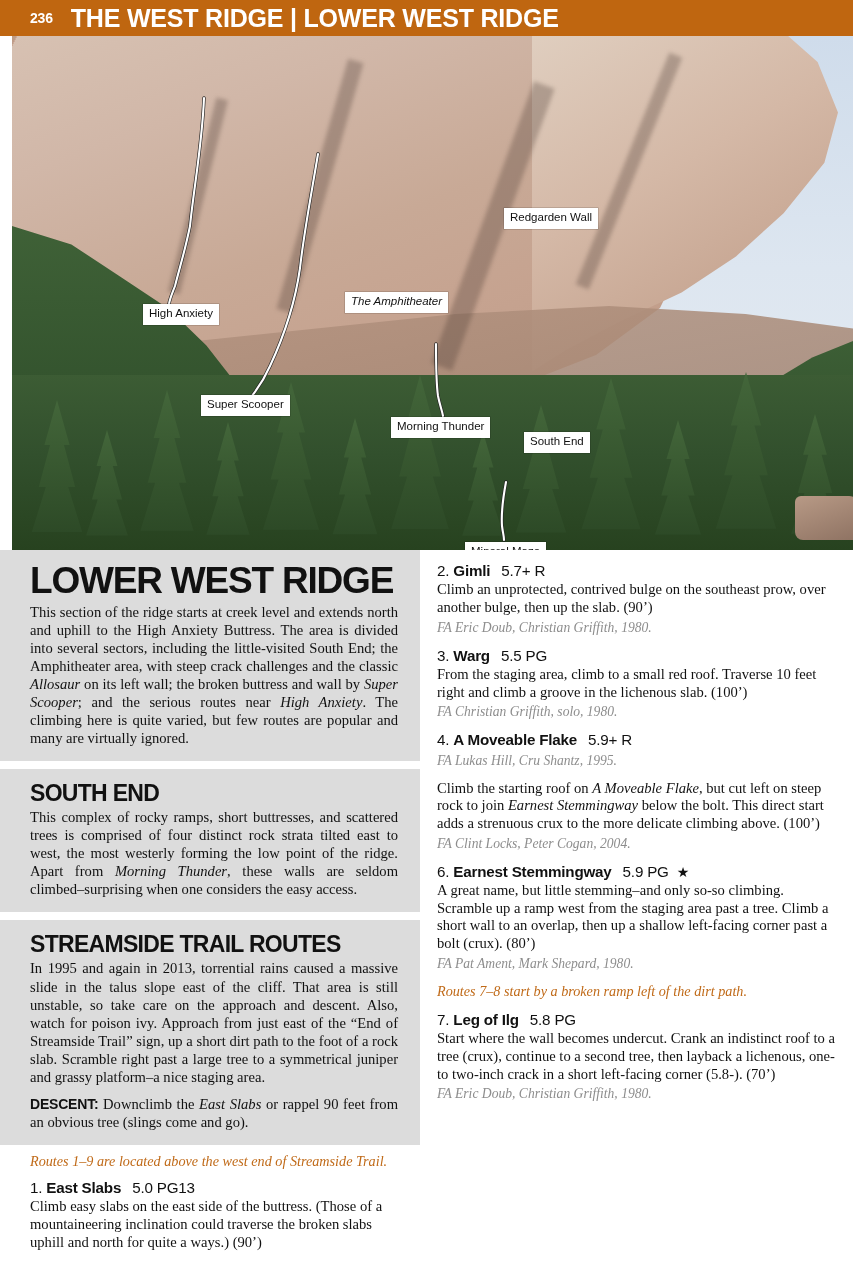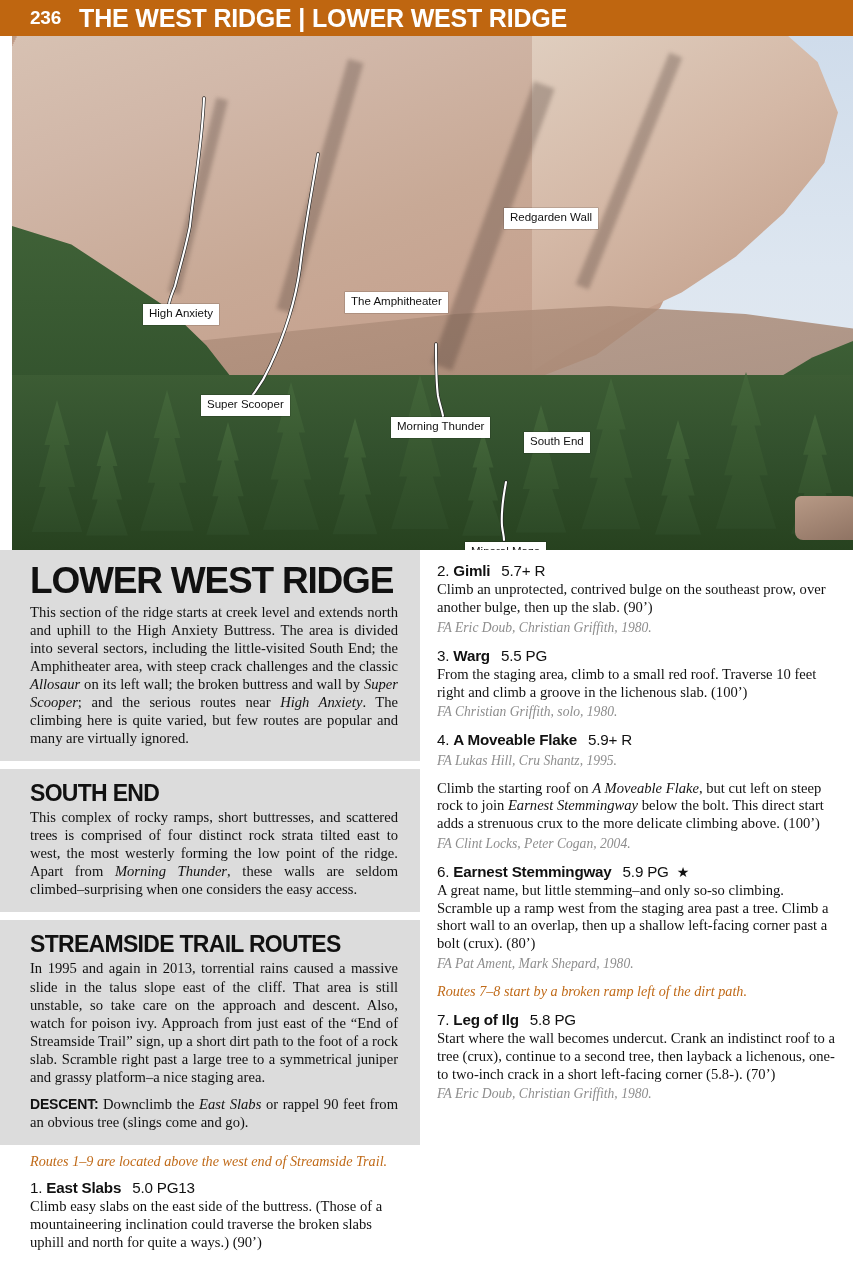--- a/index.html
+++ b/index.html
@@ -13,21 +13,21 @@
 
   
   .header{
     position:absolute; top:0; left:0; width:853px; height:36px;
     background:#bf6610;
     display:flex; align-items:center;
     padding-left:30px;
   }
   .header .pagenum{
     font-family:"Liberation Sans", sans-serif;
-    font-weight:bold; font-size:19px; color:#ffffff;
+    font-weight:bold; font-size:14px; color:#ffffff;
     letter-spacing:-0.2px;
     text-align:right;
   }
   .header .crumb{
     font-family:"Liberation Sans", sans-serif;
     font-weight:bold; font-size:25px; color:#ffffff;
     margin-left:18px; letter-spacing:-0.2px;
   }
 
   
@@ -254,21 +254,21 @@
         <path d="M306,118 C299,160 292,196 288,232 C283,268 272,300 258,330 C250,348 244,354 240,360" stroke="#222" stroke-width="3.4"></path>
         <path d="M306,118 C299,160 292,196 288,232 C283,268 272,300 258,330 C250,348 244,354 240,360"></path>
         <path d="M424,308 C424,330 424,346 426,360 C428,370 430,374 431,380" stroke="#222" stroke-width="3.4"></path>
         <path d="M424,308 C424,330 424,346 426,360 C428,370 430,374 431,380"></path>
         <path d="M494,446 C491,462 489,476 490,490 C491,498 492,500 492,504" stroke="#222" stroke-width="3.4"></path>
         <path d="M494,446 C491,462 489,476 490,490 C491,498 492,500 492,504"></path>
       </g>
     </svg>
 
     <div class="plabel" style="left:492px;top:172px;">Redgarden Wall</div>
-    <div class="plabel" style="left:333px;top:256px;">The Amphitheater</div>
+    <div class="plabel" style="left:333px;top:256px;font-style:italic;">The Amphitheater</div>
     <div class="plabel" style="left:131px;top:268px;">High Anxiety</div>
     <div class="plabel" style="left:189px;top:359px;">Super Scooper</div>
     <div class="plabel" style="left:379px;top:381px;">Morning Thunder</div>
     <div class="plabel" style="left:512px;top:396px;">South End</div>
     <div class="plabel" style="left:453px;top:506px;">Mineral Maze</div>
   </div>
 
   <div class="cols">
 
     <div class="colL">

